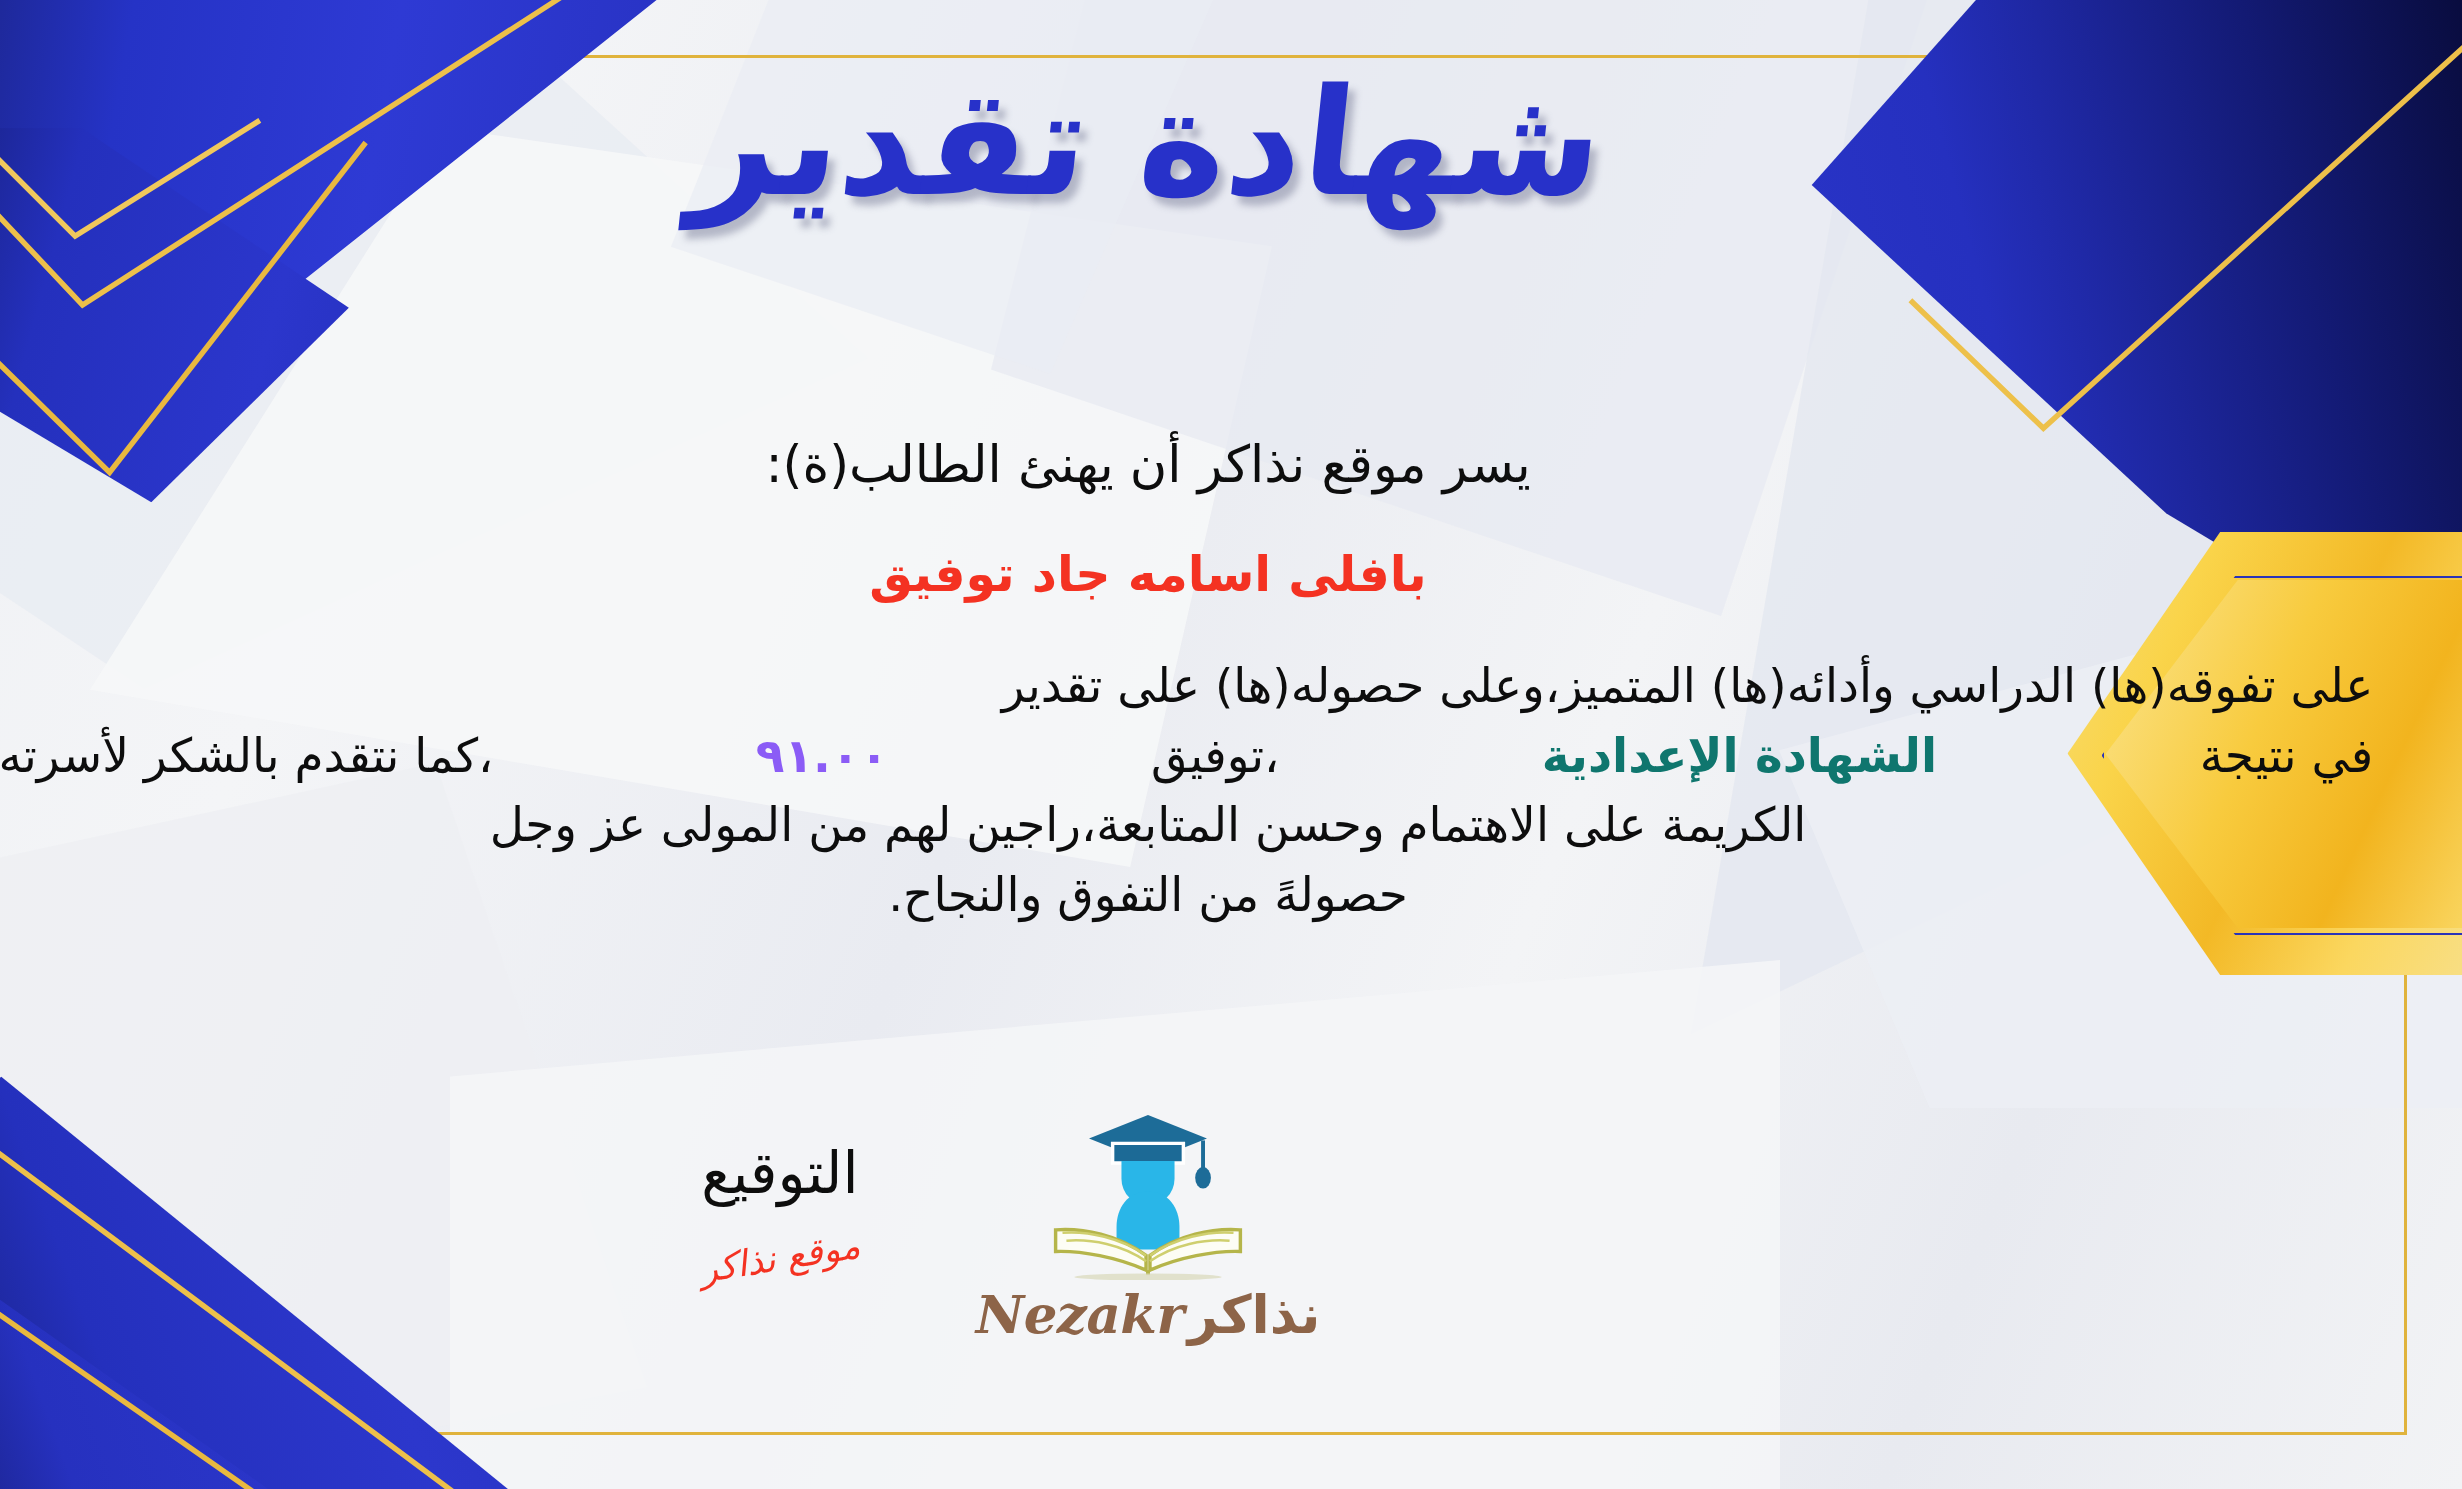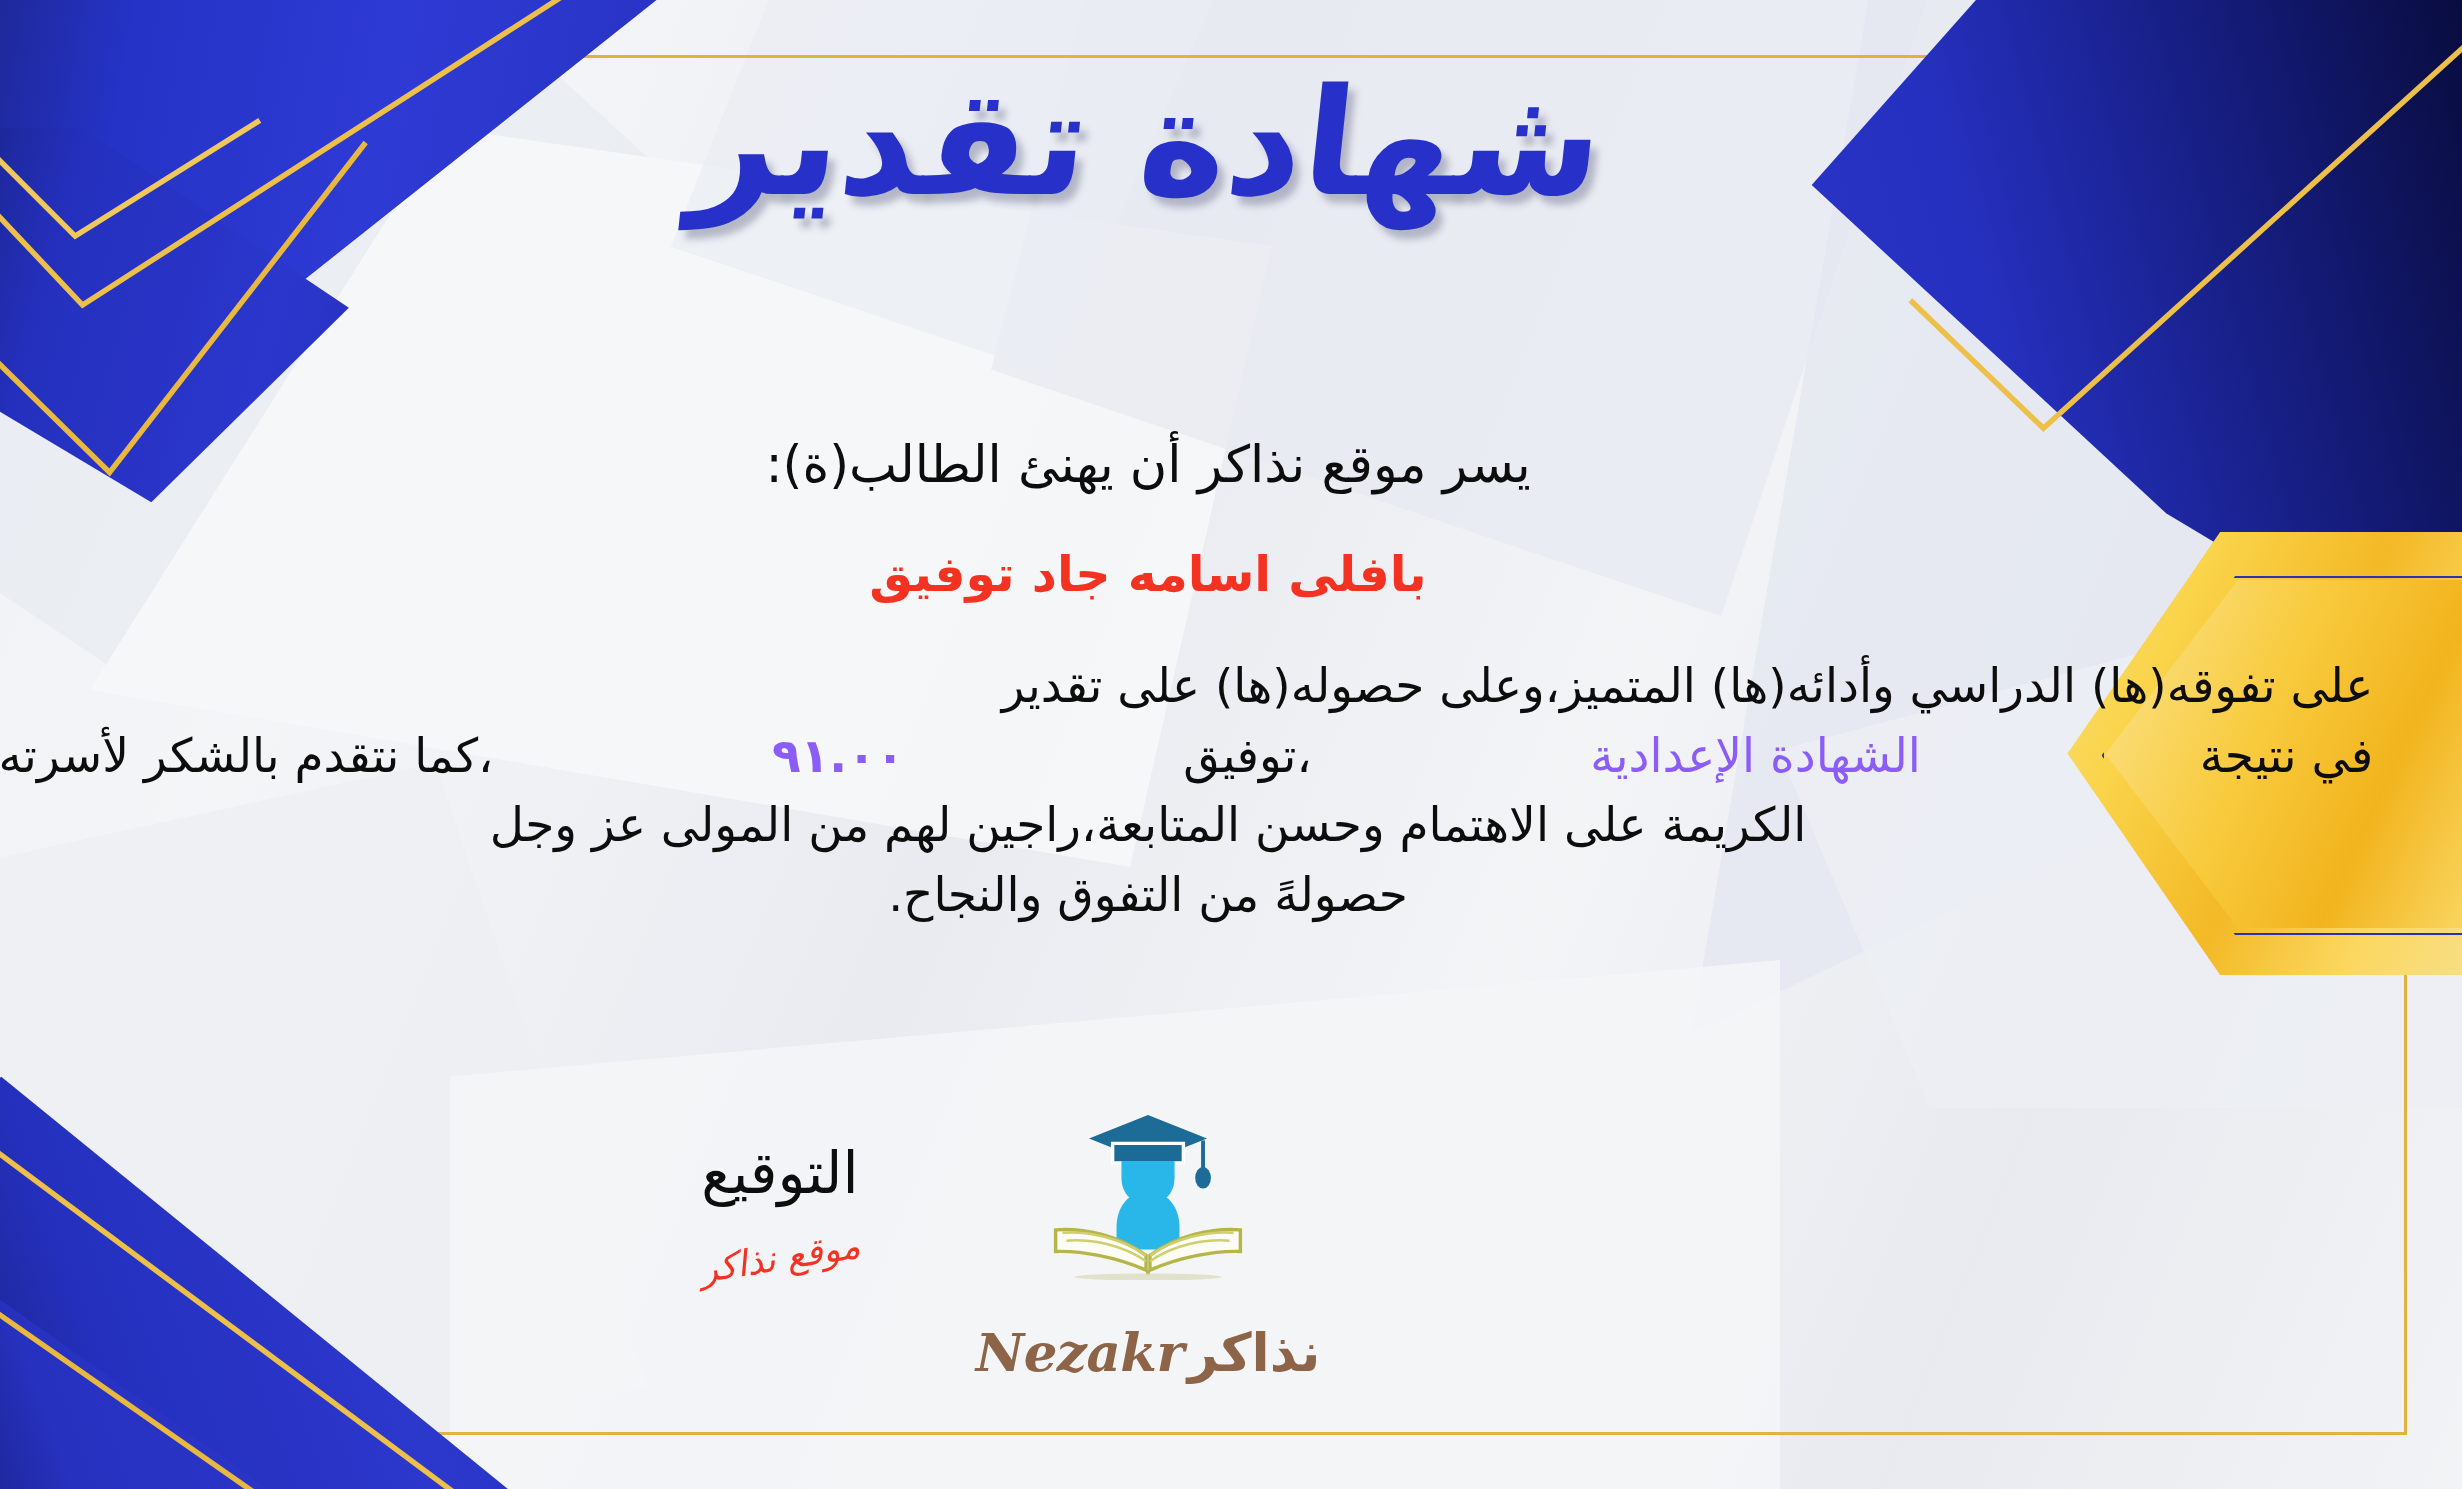--- a/index.html
+++ b/index.html
@@ -252,22 +252,22 @@
     white-space: nowrap;
   }
   .body-line.justify {
     justify-content: space-between;
   }
   .body-line.center {
     justify-content: center;
   }
   .seg { display: inline-block; }
   .seg.hl {
-    color: #8b5cf6;
-    font-weight: 400;
+    color: #0f766e;
+    font-weight: 700;
   }
   .seg.num {
     color: #8b5cf6;
     font-weight: 700;
     direction: ltr;
     unicode-bidi: isolate;
   }
 
   
   .signature-block {
@@ -317,21 +317,20 @@
     letter-spacing: -0.5px;
     display: flex;
     align-items: baseline;
     gap: 3.9px;
     direction: rtl;
   }
   .logo-wordmark .latin {
     font-family: "DejaVu Serif", serif;
     font-style: italic;
     direction: ltr;
-    margin-top: 38px;
   }
 </style>
 </head>
 <body>
 
 <div class="certificate">
 
   <div class="bg-base"></div>
   <div class="facet f1"></div>
   <div class="facet f2"></div>

